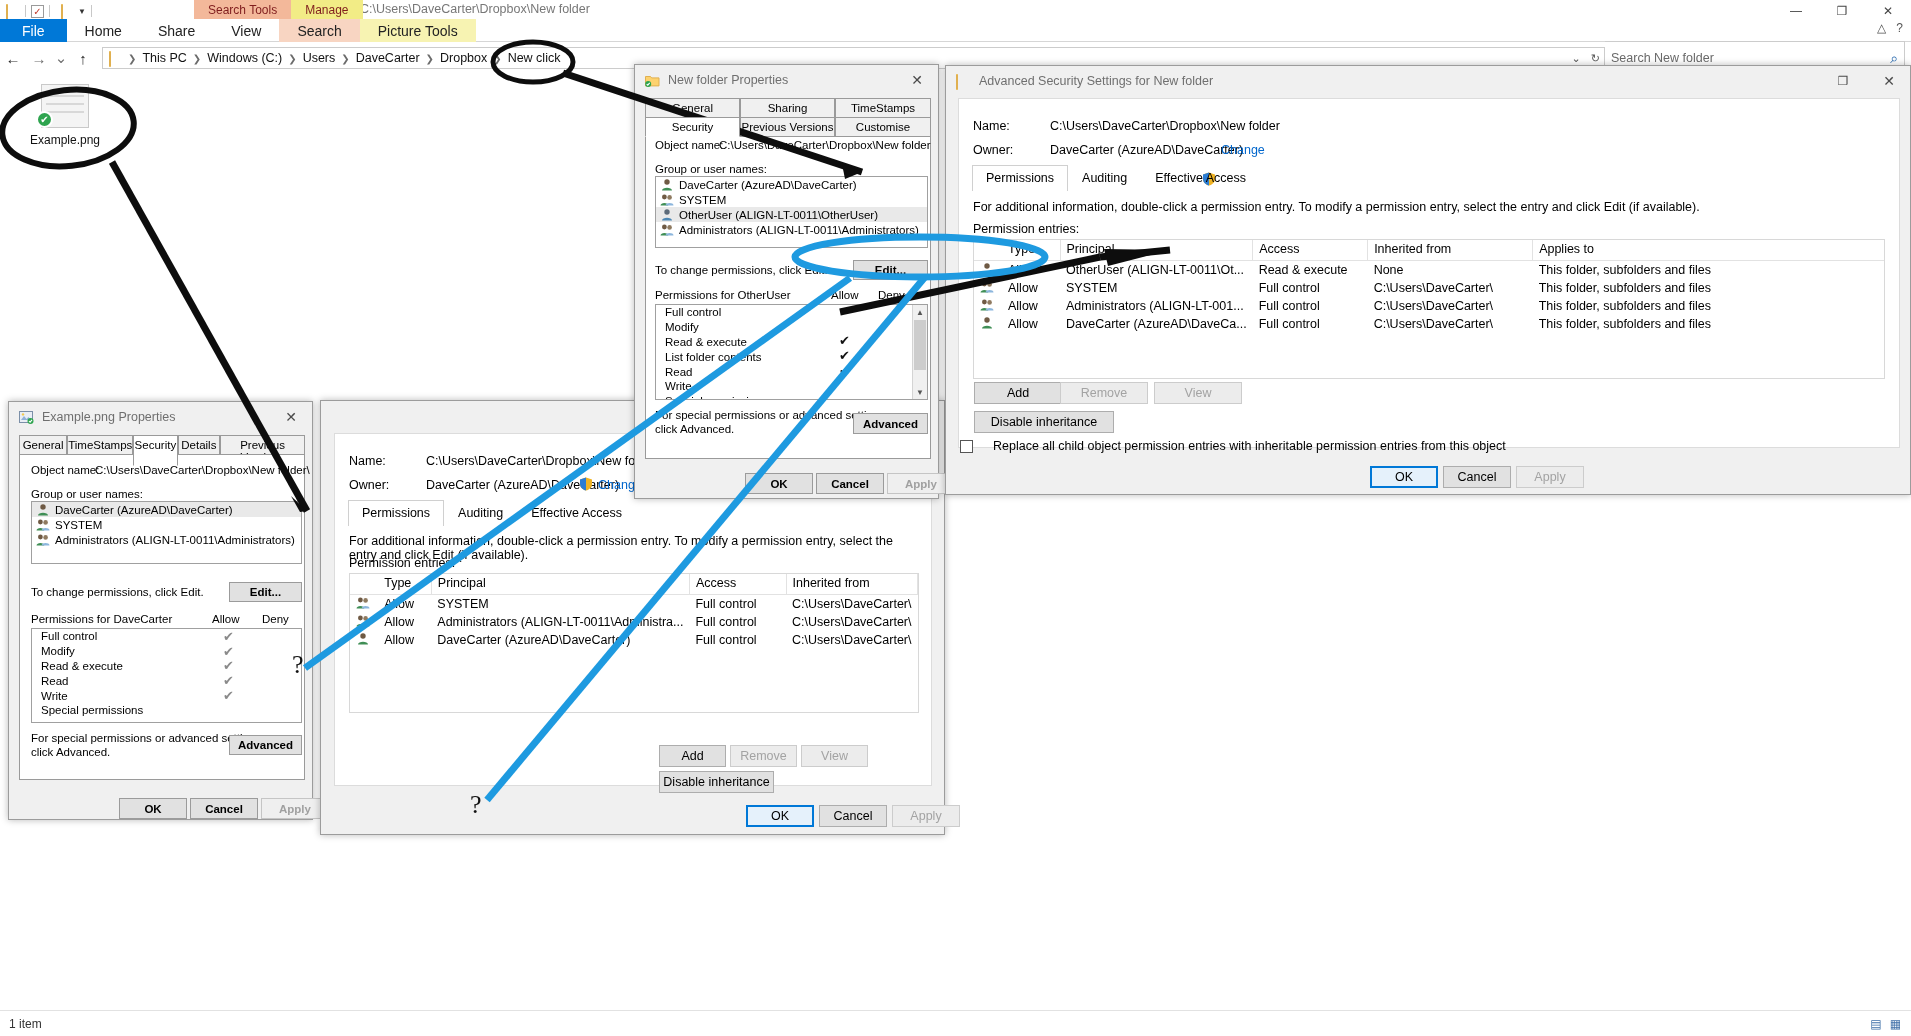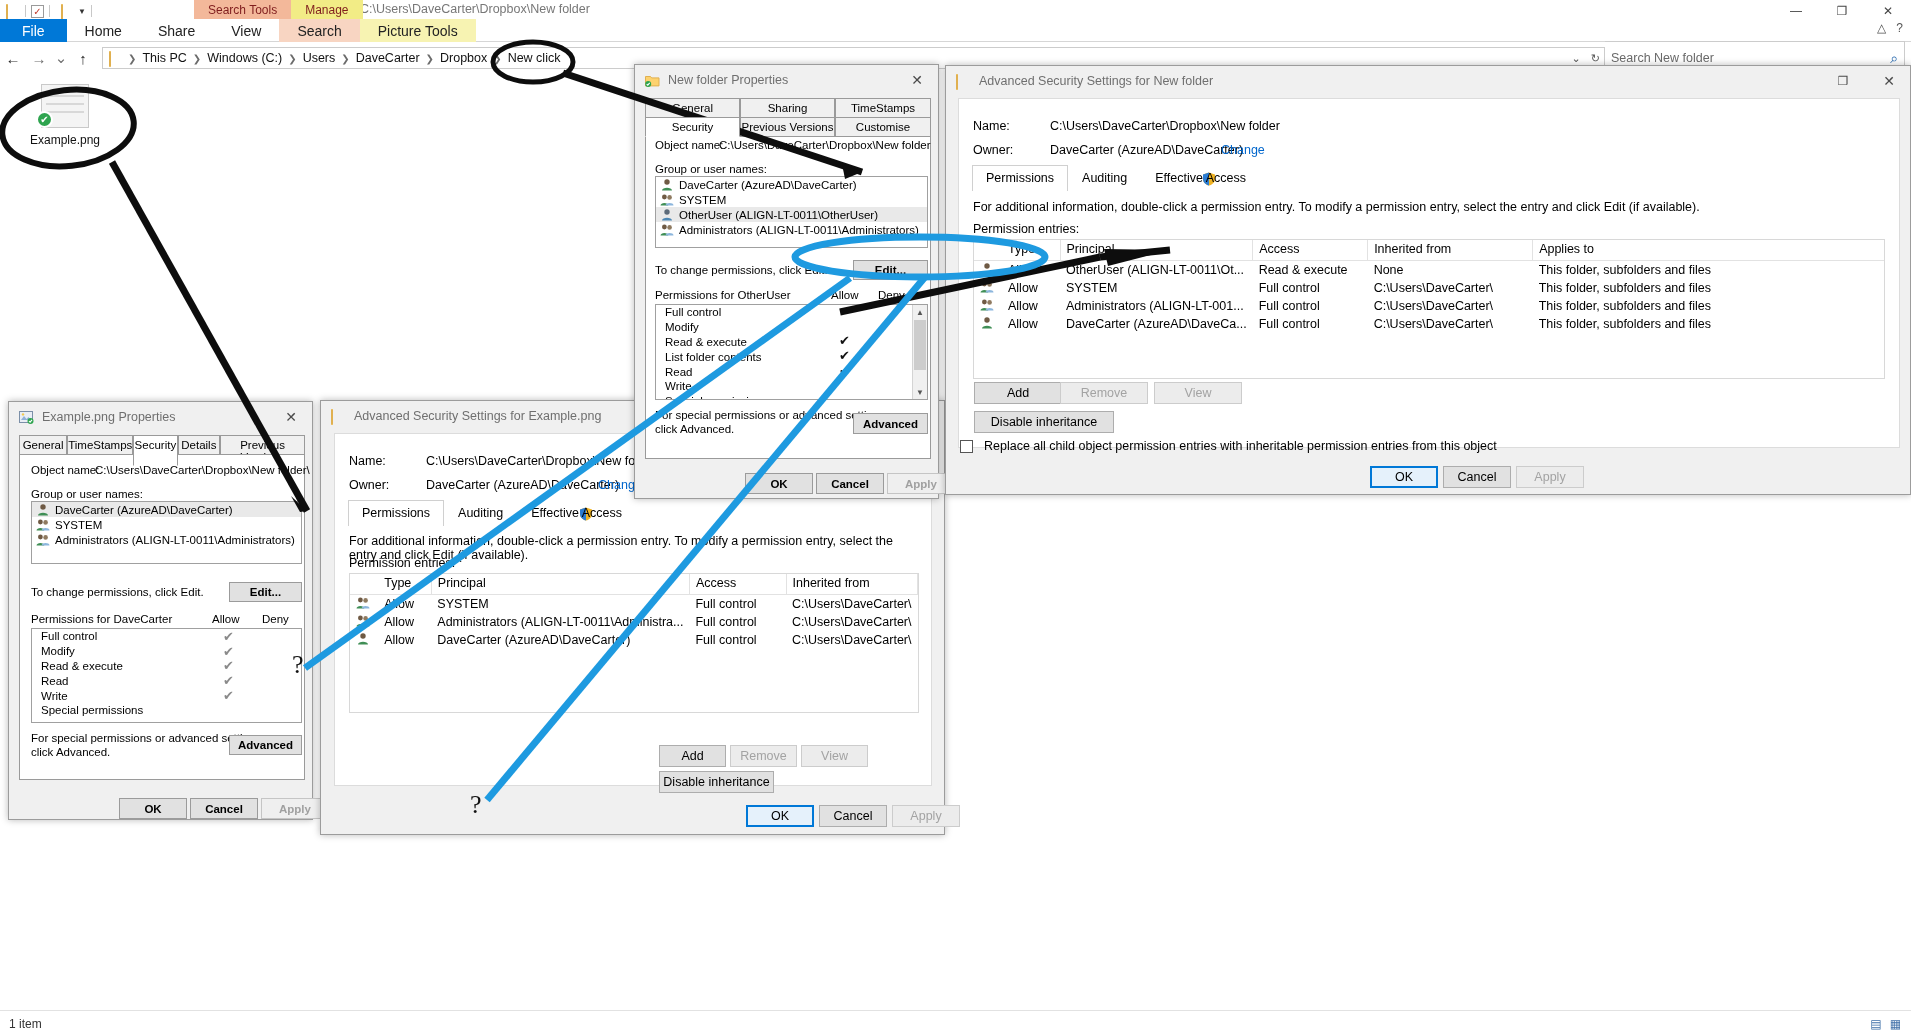--- a/index.html
+++ b/index.html
@@ -287,24 +287,20 @@
   <div class="abs" style="left:22px; top:330px;">For special permissions or advanced settings,</div>
   <div class="abs" style="left:22px; top:344px;">click Advanced.</div>
   <div class="btn abs" style="left:220px; top:333px; width:73px; height:20px;">Advanced</div>
 
   <div class="btn abs" style="left:110px; top:396px; width:68px; height:21px;">OK</div>
   <div class="btn abs" style="left:181px; top:396px; width:68px; height:21px;">Cancel</div>
   <div class="btn abs dis" style="left:252px; top:396px; width:68px; height:21px;">Apply</div>
 </div>
 
 <div class="dlg mod" id="file-adv" style="left:320px; top:400px; width:625px; height:435px;">
-  <div class="dlg-title">
-    <span class="t-ico"><span class="folder-glyph"></span></span>
-    <span class="t-txt">Advanced Security Settings for Example.png</span>
-  </div>
 
   <div class="mod-panel" style="position:absolute; left:13px; top:32px; width:598px; height:353px;"></div>
 
   <div class="abs" style="left:28px; top:53px;">Name:</div>
   <div class="abs" style="left:105px; top:53px; width:260px; overflow:hidden; white-space:nowrap;">C:\Users\DaveCarter\Dropbox\New folder\Example</div>
   <div class="abs" style="left:28px; top:77px;">Owner:</div>
   <div class="abs" style="left:105px; top:77px;">DaveCarter (AzureAD\DaveCarter)</div>
   <span class="abs shield" style="left:258px; top:76px;">
     <svg width="14" height="14" viewBox="0 0 14 14">
         <path d="M7 0.6 L13 2.6 V7 C13 10.6 10 12.8 7 13.6 C4 12.8 1 10.6 1 7 V2.6 Z" fill="#f0b323"></path>
@@ -588,21 +584,21 @@
         </tr>
       </tbody>
     </table>
   </div>
 
   <div class="mbtn abs" style="left:12px; top:316px; width:88px; height:22px; margin-left:16px;">Add</div>
   <div class="mbtn abs dis" style="left:114px; top:316px; width:88px; height:22px;">Remove</div>
   <div class="mbtn abs dis" style="left:208px; top:316px; width:88px; height:22px;">View</div>
   <div class="mbtn abs" style="left:28px; top:345px; width:140px; height:22px;">Disable inheritance</div>
 
-  <div class="abs" style="left:14px; top:373px; display:flex; align-items:center; gap:11px;">
+  <div class="abs" style="left:14px; top:373px; display:flex; align-items:center; gap:20px;">
     <span style="width:13px; height:13px; border:1px solid #555; background:#fff; display:inline-block;"></span>
     <span>Replace all child object permission entries with inheritable permission entries from this object</span>
   </div>
 
   <div class="mbtn abs def" style="left:424px; top:400px; width:68px; height:22px;">OK</div>
   <div class="mbtn abs" style="left:497px; top:400px; width:68px; height:22px;">Cancel</div>
   <div class="mbtn abs dis" style="left:570px; top:400px; width:68px; height:22px;">Apply</div>
 </div>
 
 <svg id="ink" viewBox="0 0 1911 1036">

